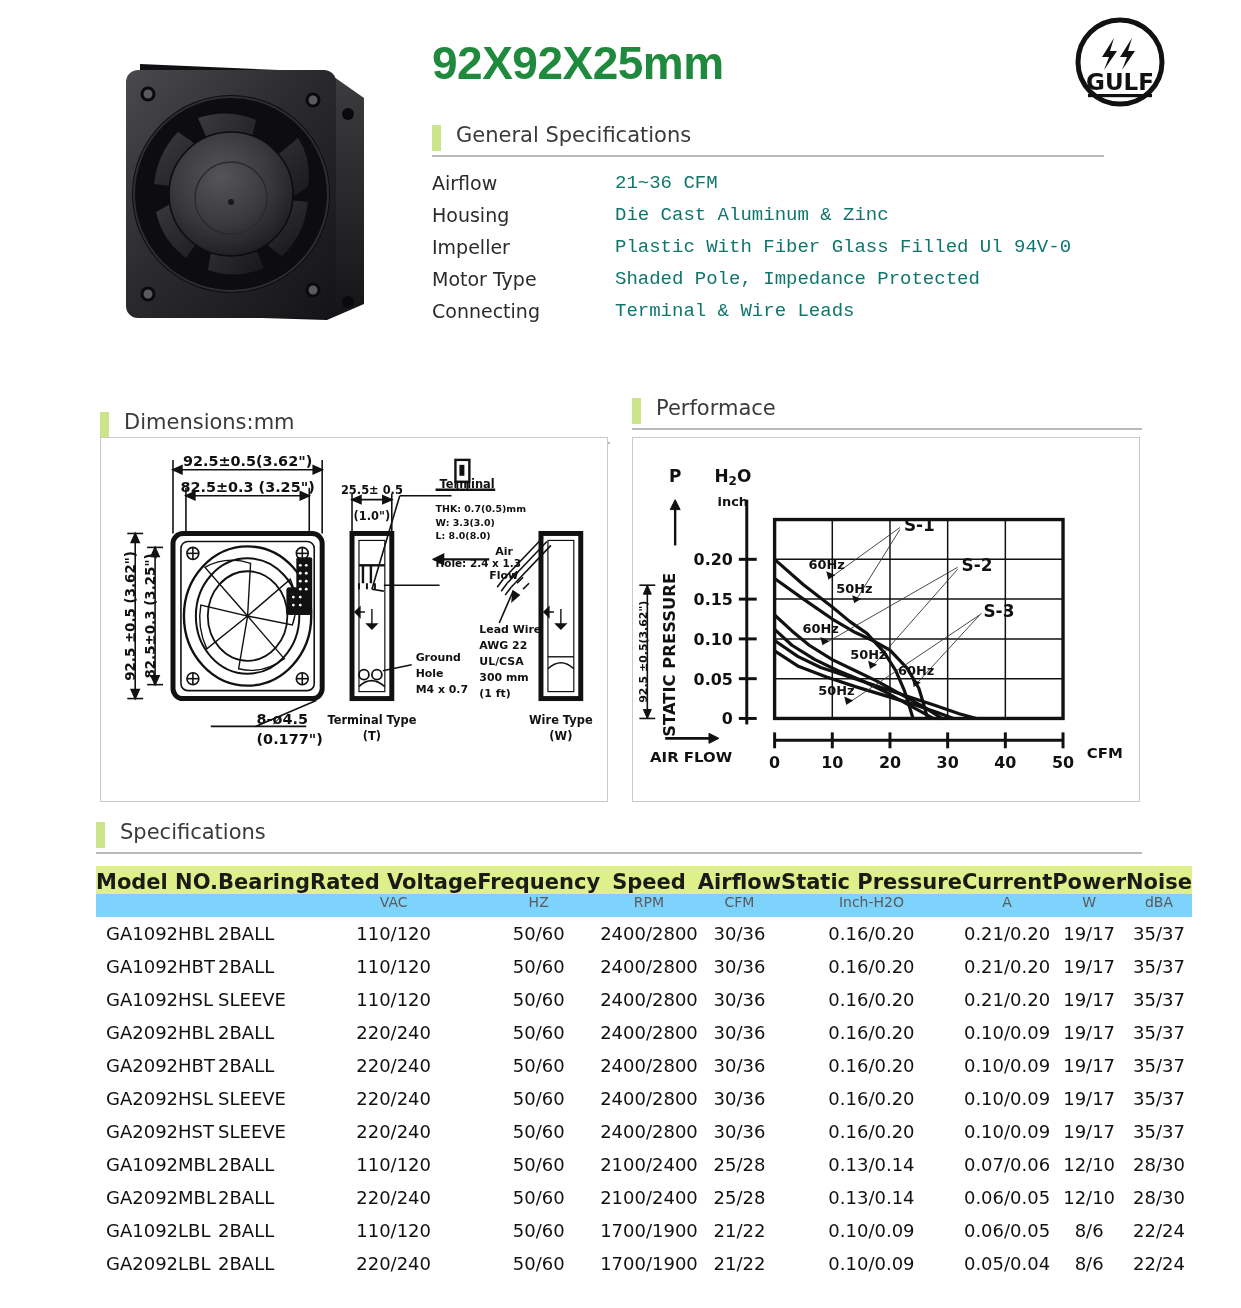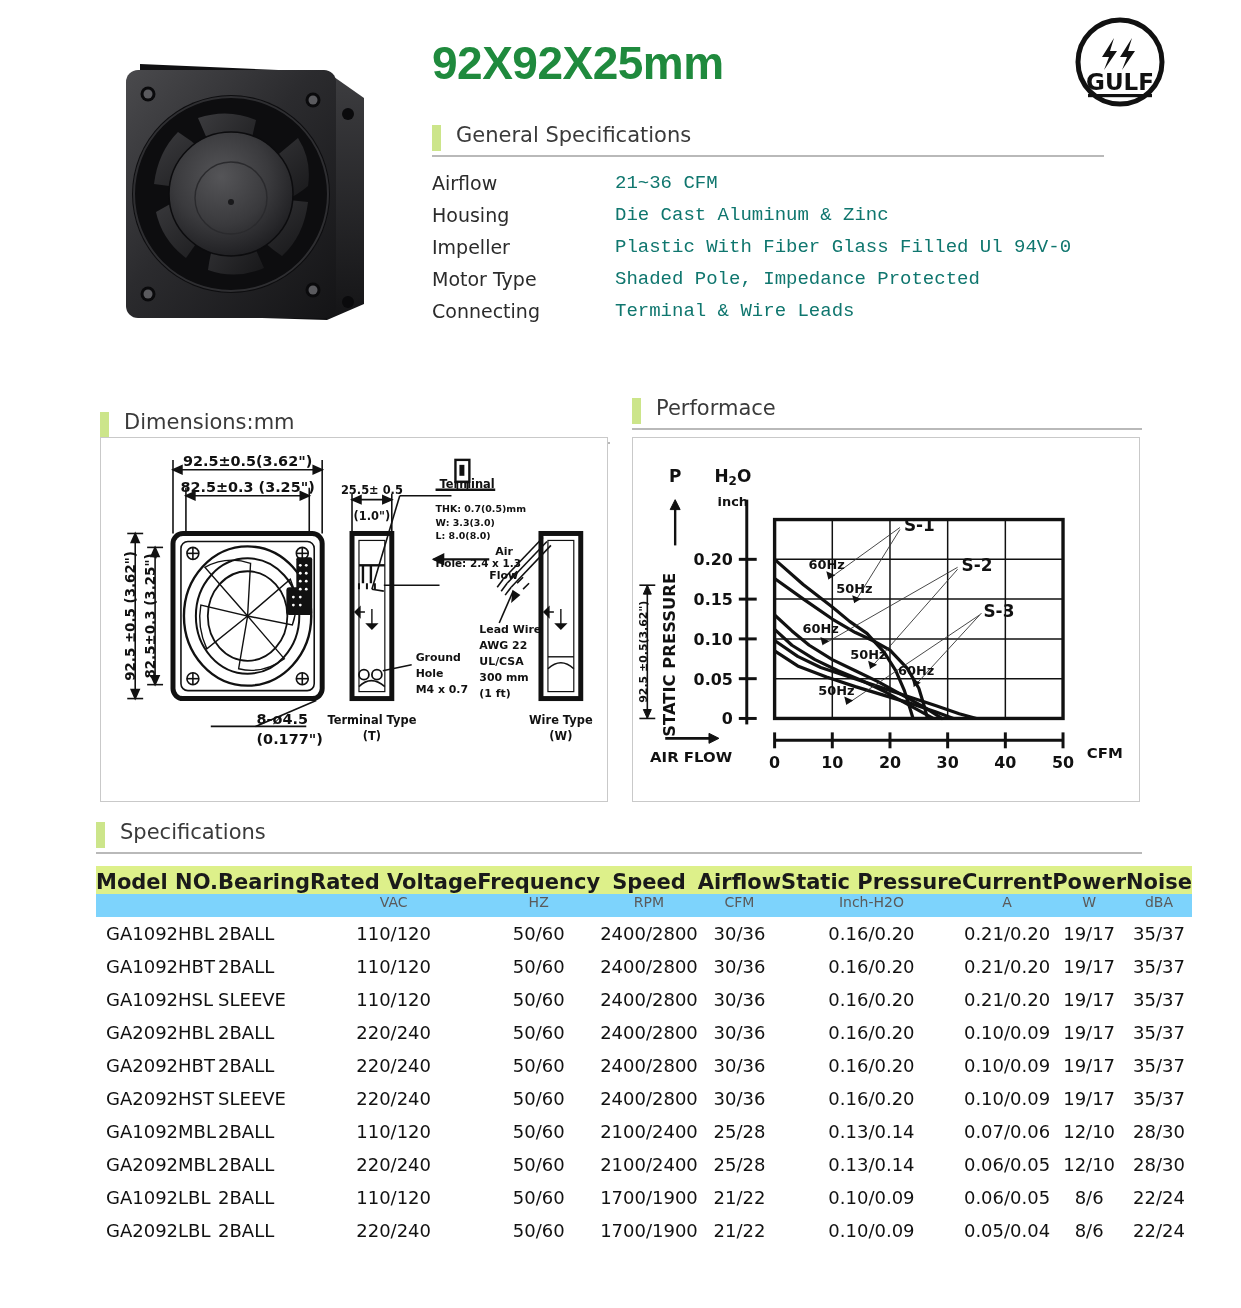--- a/index.html
+++ b/index.html
@@ -688,32 +688,44 @@
         <td>220/240</td>
         <td>50/60</td>
         <td>2400/2800</td>
         <td>30/36</td>
         <td>0.16/0.20</td>
         <td>0.10/0.09</td>
         <td>19/17</td>
         <td>35/37</td>
       </tr>
       <tr>
-        <td class="col-model">GA2092HST</td>
+        <td class="col-model">GA2092HSL</td>
         <td class="col-bearing">SLEEVE</td>
         <td>220/240</td>
         <td>50/60</td>
         <td>2400/2800</td>
         <td>30/36</td>
         <td>0.16/0.20</td>
         <td>0.10/0.09</td>
         <td>19/17</td>
         <td>35/37</td>
       </tr>
       <tr>
+        <td class="col-model">GA2092HST</td>
+        <td class="col-bearing">SLEEVE</td>
+        <td>220/240</td>
+        <td>50/60</td>
+        <td>2400/2800</td>
+        <td>30/36</td>
+        <td>0.16/0.20</td>
+        <td>0.10/0.09</td>
+        <td>19/17</td>
+        <td>35/37</td>
+      </tr>
+      <tr>
         <td class="col-model">GA1092MBL</td>
         <td class="col-bearing">2BALL</td>
         <td>110/120</td>
         <td>50/60</td>
         <td>2100/2400</td>
         <td>25/28</td>
         <td>0.13/0.14</td>
         <td>0.07/0.06</td>
         <td>12/10</td>
         <td>28/30</td>

